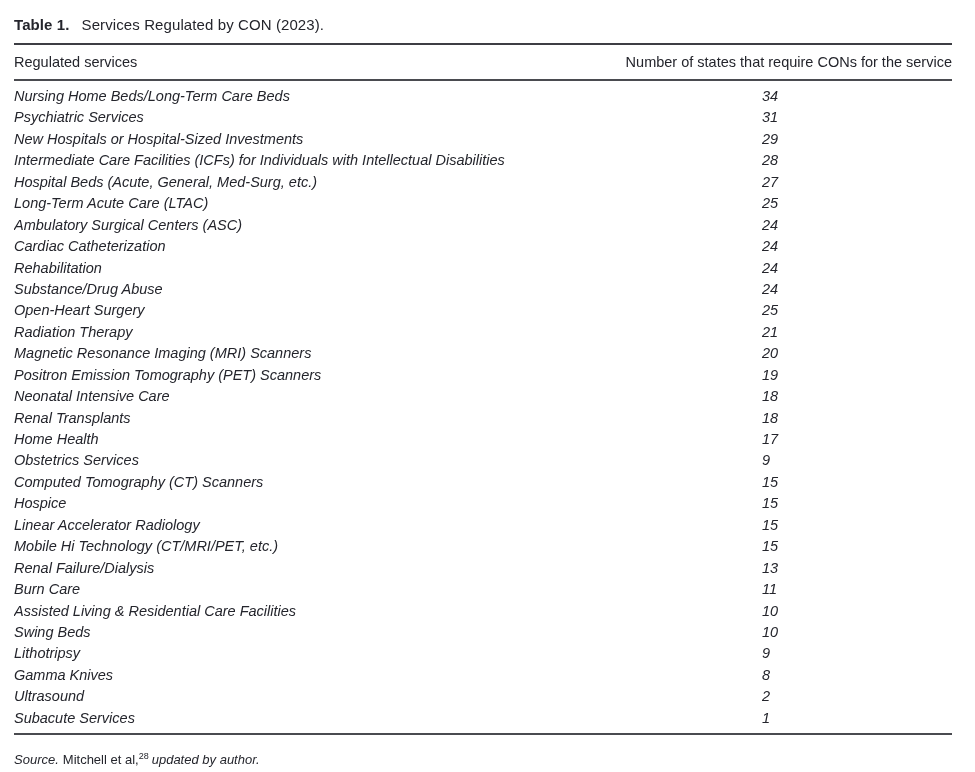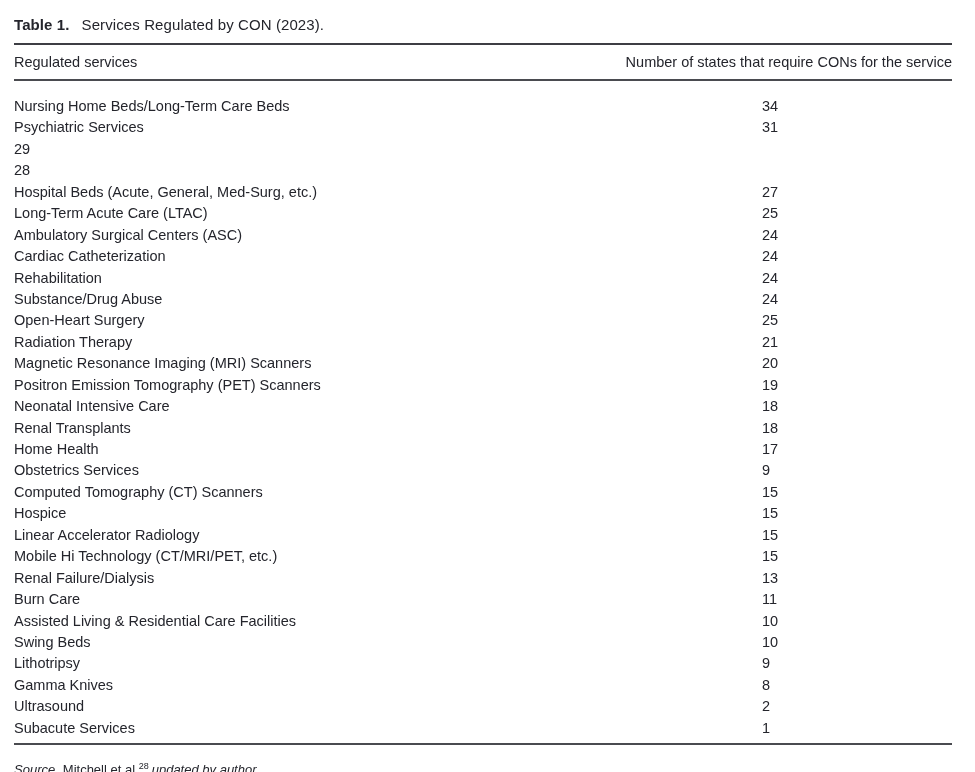--- a/index.html
+++ b/index.html
@@ -26,21 +26,21 @@
 
   .header-row {
     display: flex;
     justify-content: space-between;
     align-items: center;
     padding: 9px 0 8px 0;
     font-size: 14.5px;
     line-height: 17px;
   }
 
-  .tbody { padding-top: 15px; }
+  .tbody { padding-top: 5px; font-style: italic; }
   .row {
     display: flex;
     height: 21.45px;
     line-height: 21.45px;
     font-size: 14.5px;
     white-space: nowrap;
   }
   .cell-service { flex: 1; overflow: hidden; }
   .cell-count { width: 70px; text-align: left; margin-right: 120px; }
 
@@ -78,24 +78,26 @@
     <span class="cell-service">Nursing Home Beds/Long-Term Care Beds</span>
     <span class="cell-count">34</span>
   </div>
 
   <div class="row">
     <span class="cell-service">Psychiatric Services</span>
     <span class="cell-count">31</span>
   </div>
 
   <div class="row">
+    <span class="cell-service">New Hospitals or Hospital-Sized Investments</span>
     <span class="cell-count">29</span>
   </div>
 
   <div class="row">
+    <span class="cell-service">Intermediate Care Facilities (ICFs) for Individuals with Intellectual Disabilities</span>
     <span class="cell-count">28</span>
   </div>
 
   <div class="row">
     <span class="cell-service">Hospital Beds (Acute, General, Med-Surg, etc.)</span>
     <span class="cell-count">27</span>
   </div>
 
   <div class="row">
     <span class="cell-service">Long-Term Acute Care (LTAC)</span>

